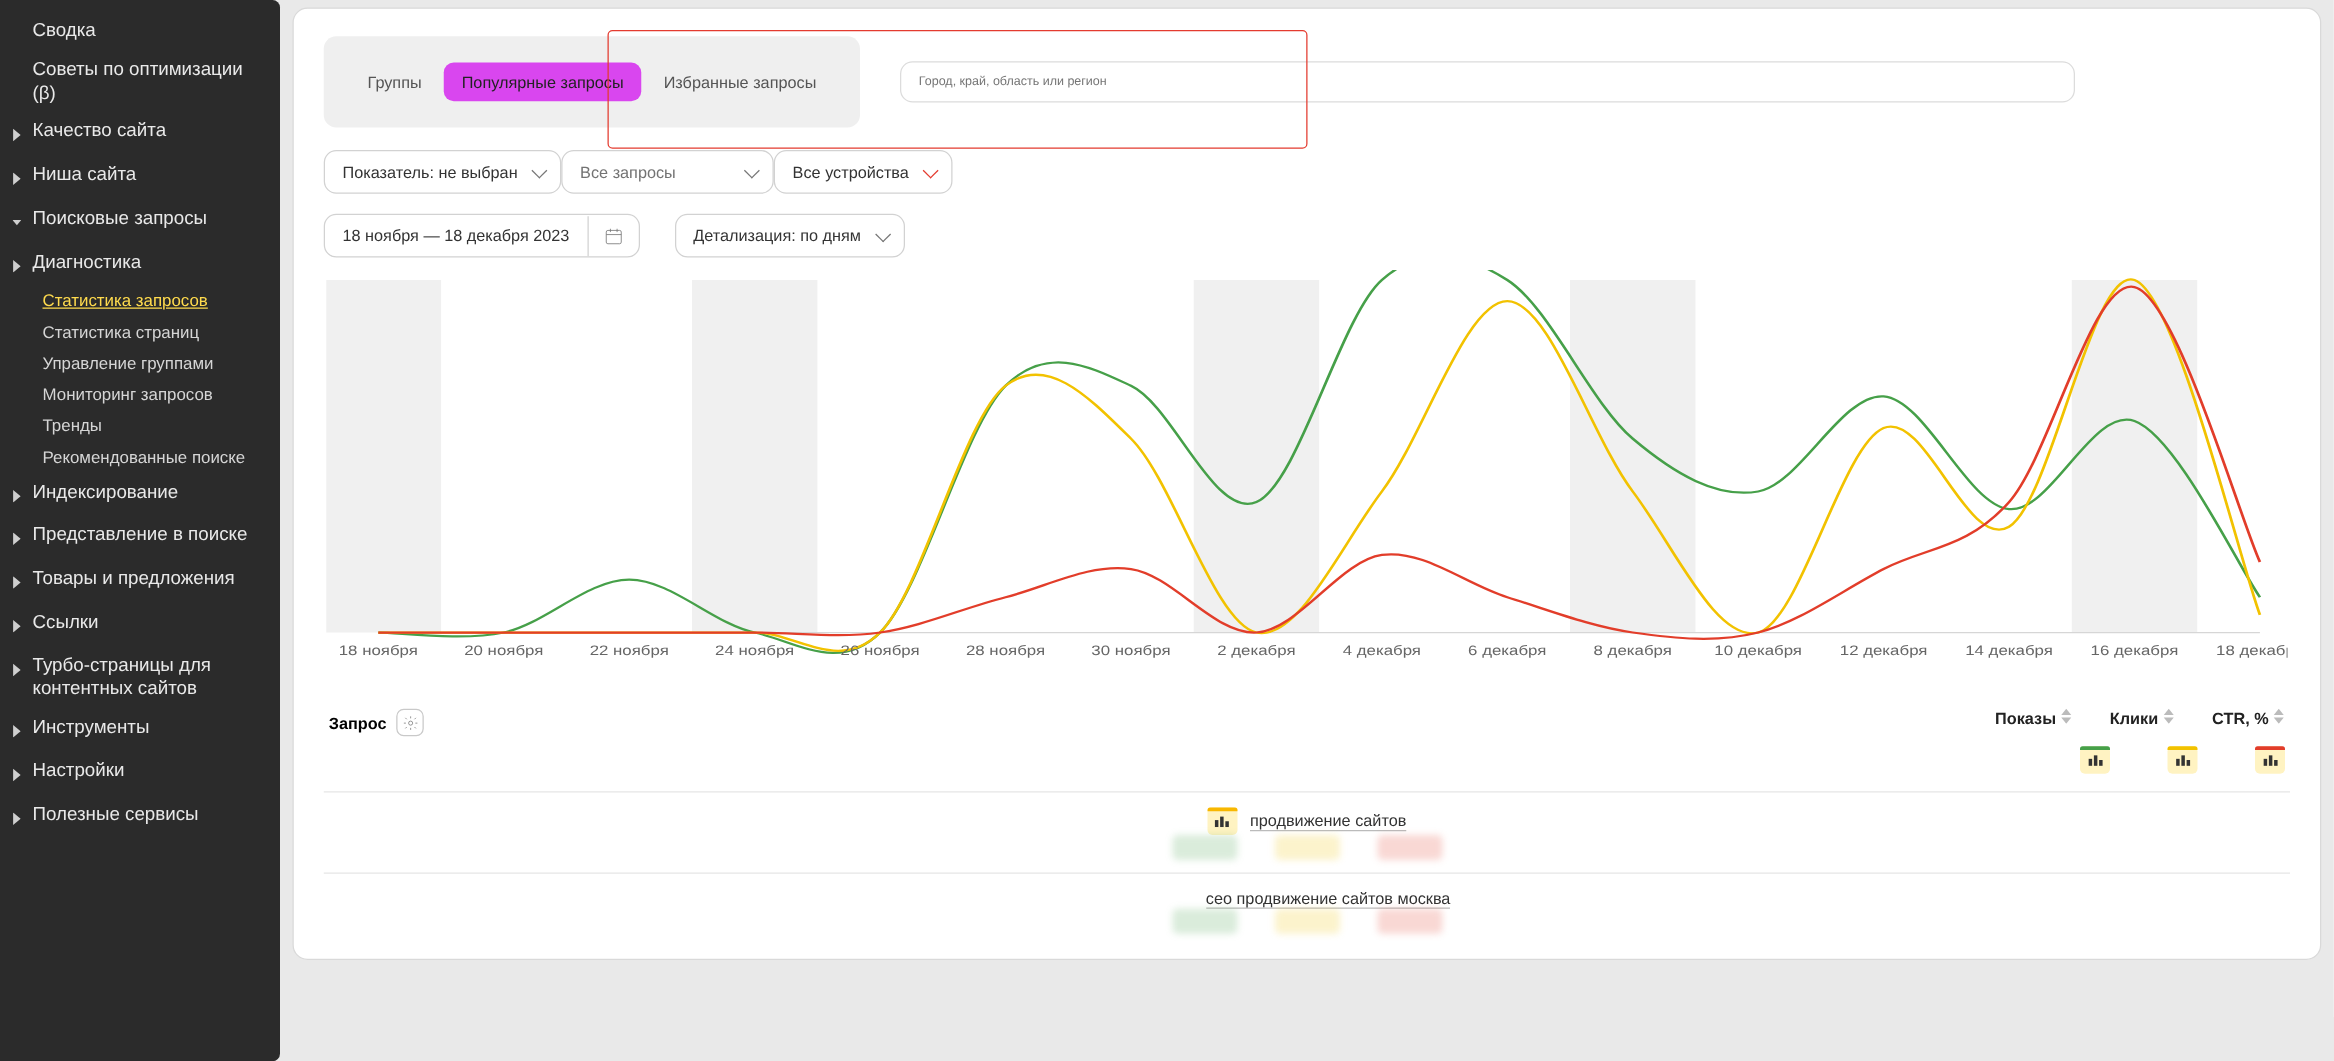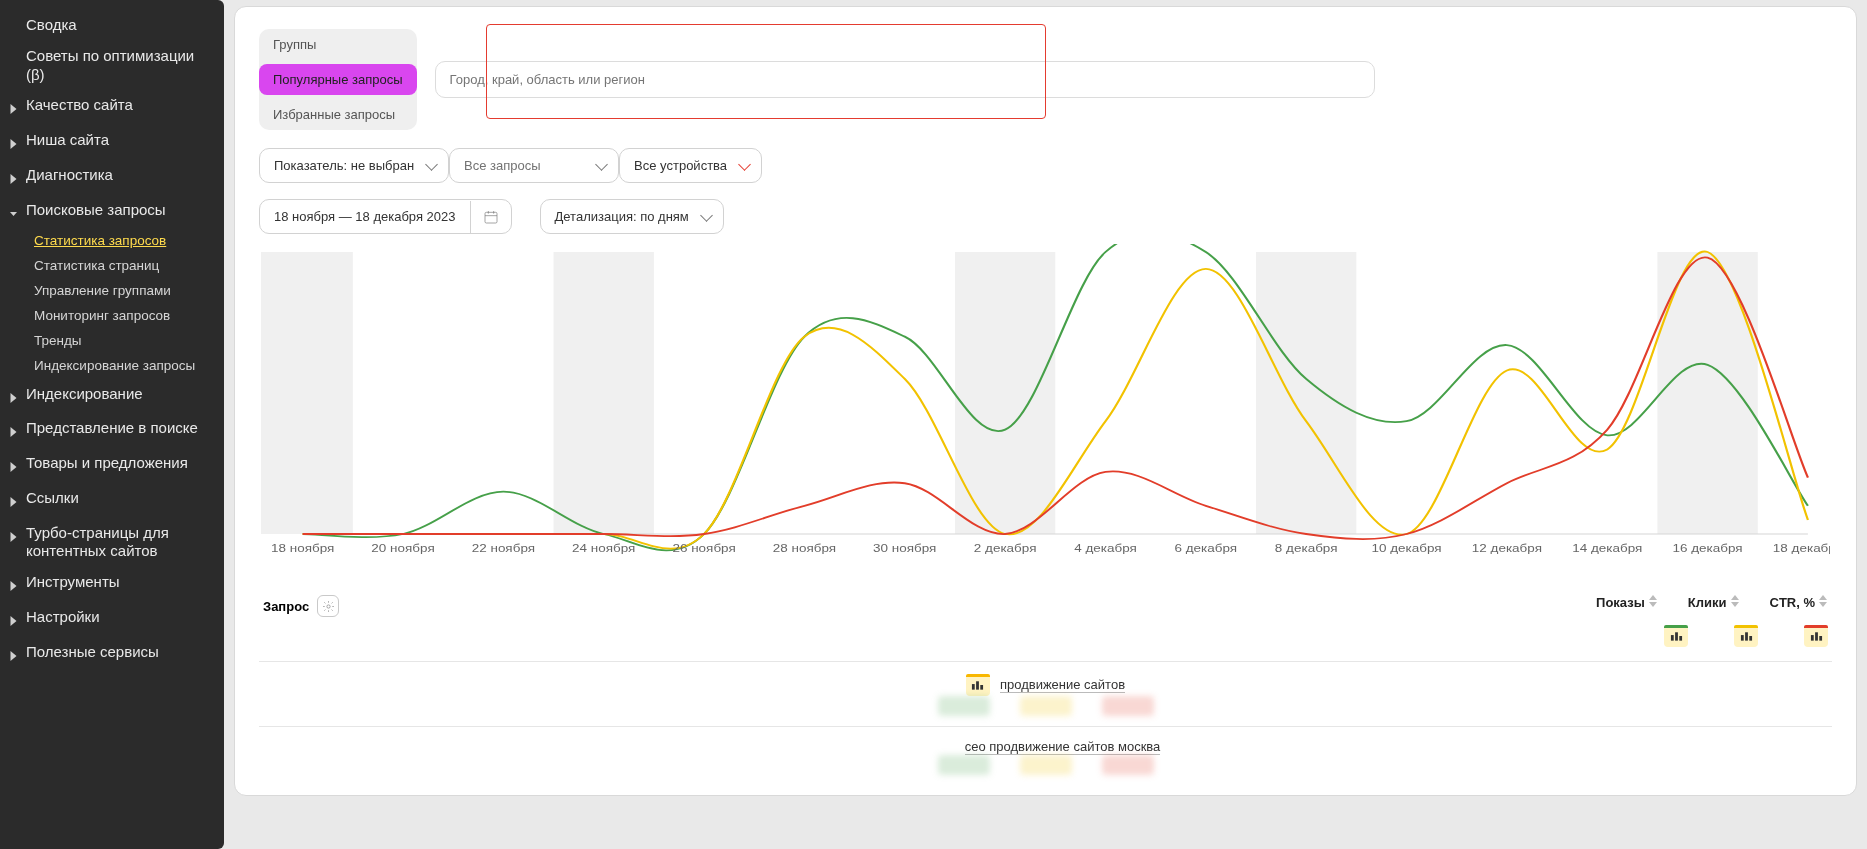--- a/index.html
+++ b/index.html
@@ -59,36 +59,37 @@
     border: 1.5px solid #e43b2f;
     border-radius: 4px;
     pointer-events: none;
   }
 
   
   .tabs-row { display: flex; align-items: center; gap: 18px; margin-bottom: 18px; }
   .tabs-seg {
     background: #efefef;
     border-radius: 10px;
-    padding: 0;
-    display: flex; gap: 4px; flex-direction: column;
+    padding: 21px;
+    display: flex; gap: 4px;
   }
   .tab {
     padding: 8px 14px;
     border-radius: 8px;
     color: #555; font-size: 13px;
     cursor: pointer;
   }
   .tab.active { background: #d946ef; color: #222; }
   .region-input {
     flex: 1; max-width: 940px;
     border: 1px solid #dcdcdc;
     border-radius: 10px;
     padding: 10px 14px;
-    font-size: 13px;
+    font-size: 10px;
+    margin-left: 14px;
   }
 
   
   .selects-row { display: flex; margin-bottom: 16px; }
   .select {
     border: 1px solid #d2d2d2;
     border-radius: 10px;
     padding: 9px 34px 9px 14px;
     font-size: 13px; color: #333;
     position: relative;
@@ -198,37 +199,37 @@
         </svg></span>
     <span class="label">Качество сайта</span>
   </div>
   <div class="nav-item">
     <span class="chev"><svg viewBox="0 0 6 10">
           <path d="M0 0 L6 5 L0 10 Z"></path>
         </svg></span>
     <span class="label">Ниша сайта</span>
   </div>
   <div class="nav-item">
-    <span class="chev"><svg viewBox="0 0 6 10">
-          <path d="M0 0 L6 5 L0 10 Z"></path>
-        </svg></span>
-    <span class="label">Диагностика</span>
-  </div>
-  <div class="nav-item">
     <span class="chev"><svg viewBox="0 0 10 6">
           <path d="M0 0 L5 6 L10 0 Z"></path>
         </svg></span>
     <span class="label">Поисковые запросы</span>
+  </div>
+  <div class="nav-item">
+    <span class="chev"><svg viewBox="0 0 6 10">
+          <path d="M0 0 L6 5 L0 10 Z"></path>
+        </svg></span>
+    <span class="label">Диагностика</span>
   </div>
     <div class="nav-sub active">Статистика запросов</div>
     <div class="nav-sub">Статистика страниц</div>
     <div class="nav-sub">Управление группами</div>
     <div class="nav-sub">Мониторинг запросов</div>
     <div class="nav-sub">Тренды</div>
-    <div class="nav-sub">Индексирование запросы</div>
+    <div class="nav-sub">Рекомендованные поиске</div>
   <div class="nav-item">
     <span class="chev"><svg viewBox="0 0 6 10">
           <path d="M0 0 L6 5 L0 10 Z"></path>
         </svg></span>
     <span class="label">Индексирование</span>
   </div>
   <div class="nav-item">
     <span class="chev"><svg viewBox="0 0 6 10">
           <path d="M0 0 L6 5 L0 10 Z"></path>
         </svg></span>

